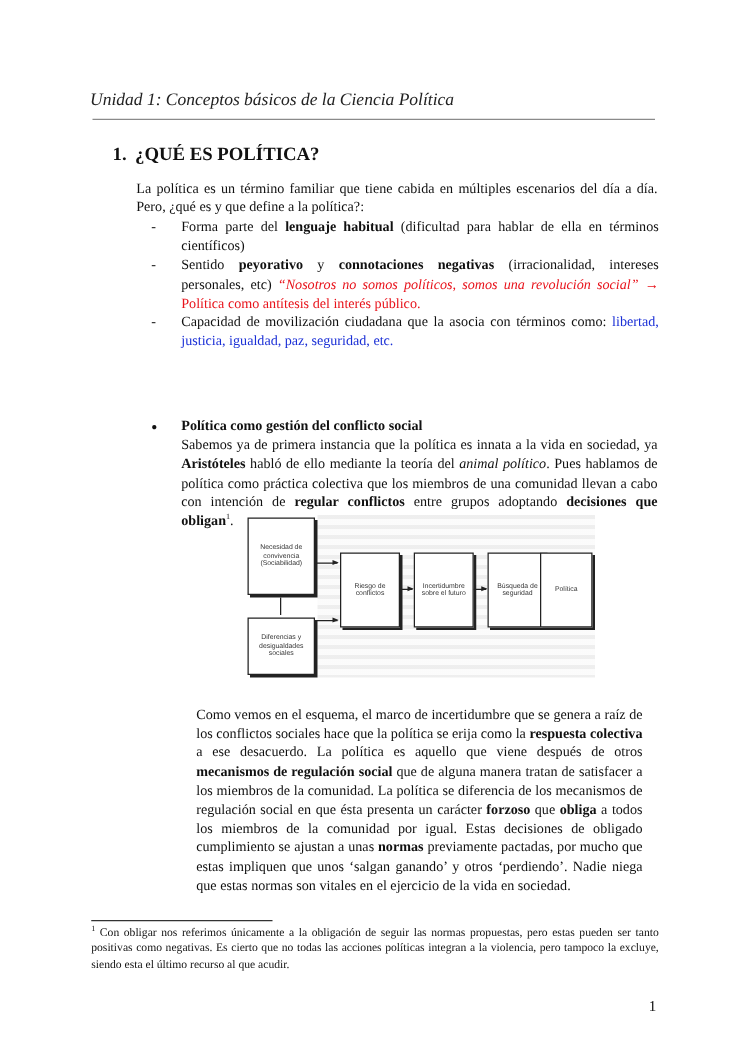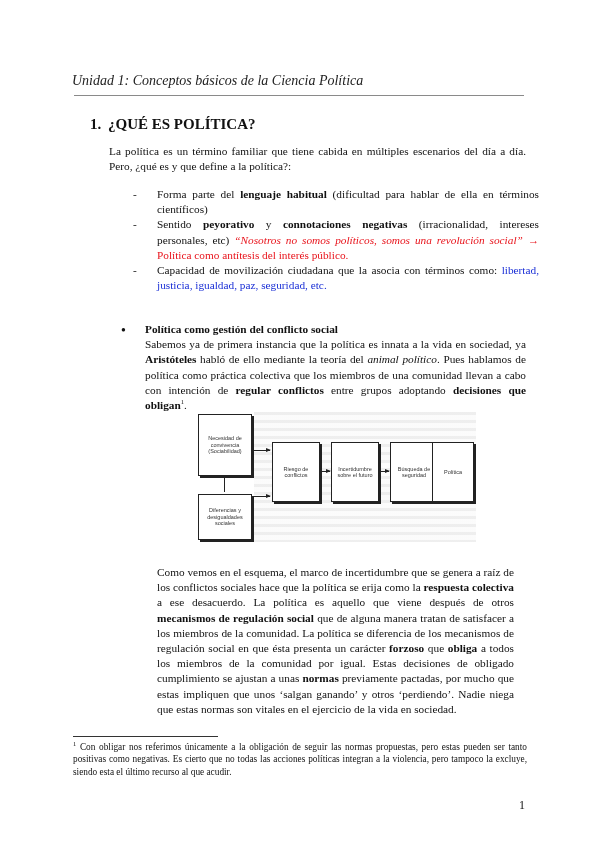--- a/index.html
+++ b/index.html
@@ -4,27 +4,27 @@
 <style>
   html, body { margin: 0; padding: 0; background: #ffffff; }
   body { width: 600px; height: 848px; position: relative; overflow: hidden;
          font-family: "Liberation Serif", "DejaVu Serif", serif; color: #111; }
   .header-title { position: absolute; left: 72px; top: 73px; font-size: 14px; font-style: italic; color: #222; }
   .header-rule { position: absolute; left: 74px; top: 95px; width: 450px; height: 0; border-top: 1.3px solid #8a8a8a; }
   .section-heading { position: absolute; left: 90px; top: 116px; font-size: 15px; font-weight: bold; }
   .section-heading .num { display: inline-block; width: 18px; }
   .text { font-size: 11.3px; line-height: 15.2px; text-align: justify; }
   .intro { position: absolute; left: 109px; top: 144px; width: 417px; font-family: Liberation Serif, serif; }
-  .dash-list { position: absolute; left: 120px; top: 174px; width: 406px; margin: 13px; padding: 0; list-style: none; }
+  .dash-list { position: absolute; left: 120px; top: 174px; width: 406px; margin: 1px; padding: 0; list-style: none; }
   .dash-list li { position: relative; padding-left: 24px; }
   .dash-list li::before { content: "-"; position: absolute; left: 0; top: 0; }
   .red { color: #e8131b; }
   .blue { color: #1a2fd6; }
   .bullet-sec { position: absolute; left: 121px; top: 322px; width: 405px; }
-  .bullet-sec .head { font-weight: bold; position: relative; padding-left: 24px; }
+  .bullet-sec .head { font-weight: bold; position: relative; padding-left: 24px; margin-top: 12px; }
   .bullet-sec .head::before { content: "●"; position: absolute; left: 0; top: 0; font-size: 8px; }
   .bullet-sec .body { padding-left: 24px; }
   sup { font-size: 6.5px; vertical-align: super; line-height: 0; }
   .diagram { position: absolute; left: 196px; top: 412px; width: 280px; height: 130px; }
   .diagram .bgtext { position: absolute; left: 58px; top: 0; width: 222px; height: 130px;
       background: repeating-linear-gradient(180deg, #e9e9e9 0 3px, #fafafa 3px 8px); opacity: .75; }
   .dbox { position: absolute; background: #fff; border: 1px solid #222; box-shadow: 2px 2px 0 #222;
       font-family: "Liberation Sans", sans-serif; font-size: 5.5px; line-height: 6.5px; text-align: center;
       display: flex; flex-direction: column; justify-content: center; align-items: center; color: #333; }
   .arrow { position: absolute; height: 0; border-top: 1px solid #222; }

